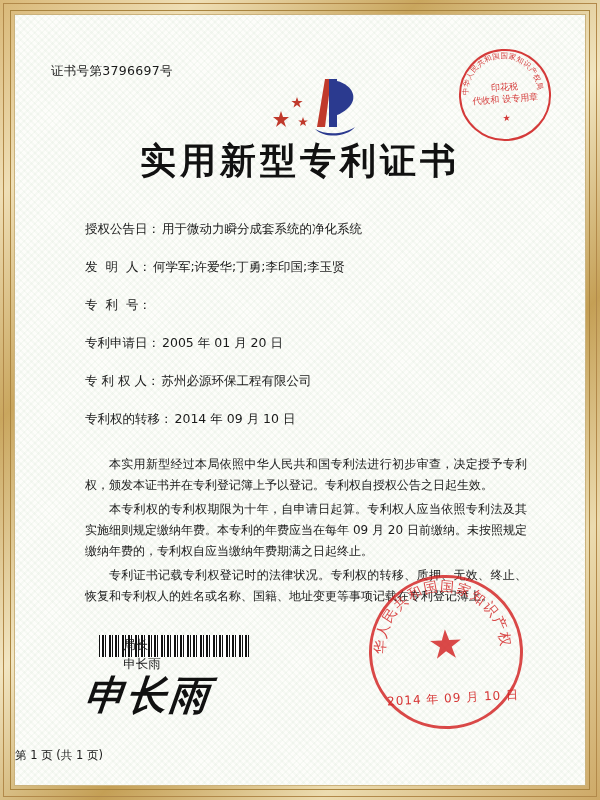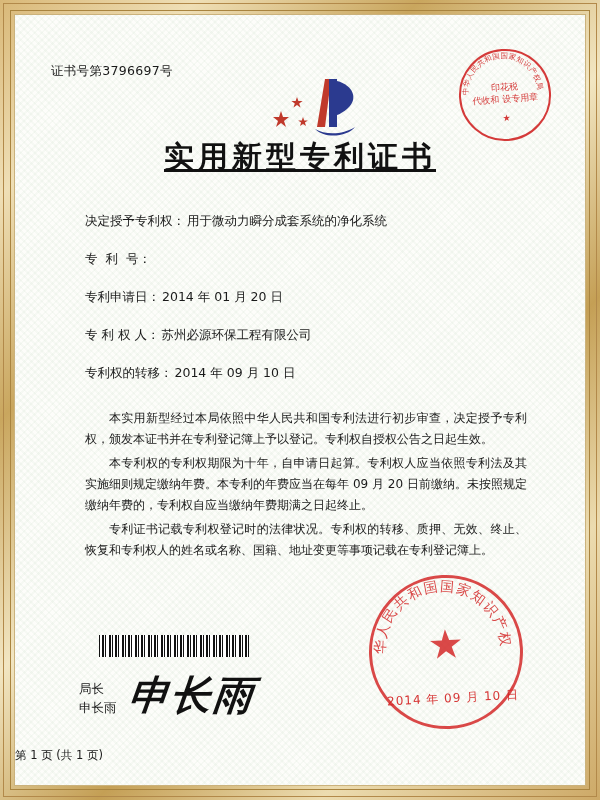--- a/index.html
+++ b/index.html
@@ -135,26 +135,25 @@
     left: 50%; top: 62px;
     transform: translateX(-50%);
     font-size: 9px;
     color: #d02020;
   }
 
   
   .title {
     margin: 96px 0 0 0;
     text-align: center;
-    font-size: 30px;
+    font-size: 36px;
     font-weight: bold;
     letter-spacing: 4px;
     color: #111;
     font-family: "DejaVu Sans", "Liberation Sans", sans-serif;
-    text-decoration: underline;
   }
 
   
   .fields {
     margin-top: 34px;
     padding-left: 36px;
   }
   .field-row {
     display: flex;
     align-items: baseline;
@@ -195,24 +194,25 @@
     height: 22px;
     background:
       repeating-linear-gradient(90deg,
         #111 0 1px, #fff 1px 3px, #111 3px 5px, #fff 5px 6px,
         #111 6px 7px, #fff 7px 10px, #111 10px 12px, #fff 12px 13px);
   }
 
   
   .sign-block {
     position: absolute;
-    left: 64px;
+    left: 58px;
     bottom: 68px;
     display: flex;
-    align-items: flex-end;
+    align-items: center;
+    flex-direction: column;
   }
   .sign-labels {
     font-size: 12.5px;
     line-height: 19px;
     color: #1a1a1a;
     padding-top: 6px;
   }
   .signature {
     margin-left: 12px;
     font-family: "DejaVu Serif", "Liberation Serif", serif;
@@ -312,29 +312,33 @@
           <span>印花税</span><br>
           <span>代收和 设专用章</span>
         </div>
         <div class="star">★</div>
       </div>
 
       <h1 class="title">实用新型专利证书</h1>
 
       <div class="fields">
         <div class="field-row">
-          <span class="field-label">决定授予专利权：</span>
+          <span class="field-label">授权公告日：</span>
           <span class="field-value">用于微动力瞬分成套系统的净化系统</span>
         </div>
         <div class="field-row">
+          <span class="field-label">发  明  人：</span>
+          <span class="field-value">何学军;许爱华;丁勇;李印国;李玉贤</span>
+        </div>
+        <div class="field-row">
           <span class="field-label">专  利  号：</span>
         </div>
         <div class="field-row">
           <span class="field-label">专利申请日：</span>
-          <span class="field-value">2014 年 01 月 20 日</span>
+          <span class="field-value">2005 年 01 月 20 日</span>
         </div>
         <div class="field-row">
           <span class="field-label">专 利 权 人：</span>
           <span class="field-value">苏州必源环保工程有限公司</span>
         </div>
         <div class="field-row">
           <span class="field-label">专利权的转移：</span>
           <span class="field-value">2014 年 09 月 10 日</span>
         </div>
       </div>

